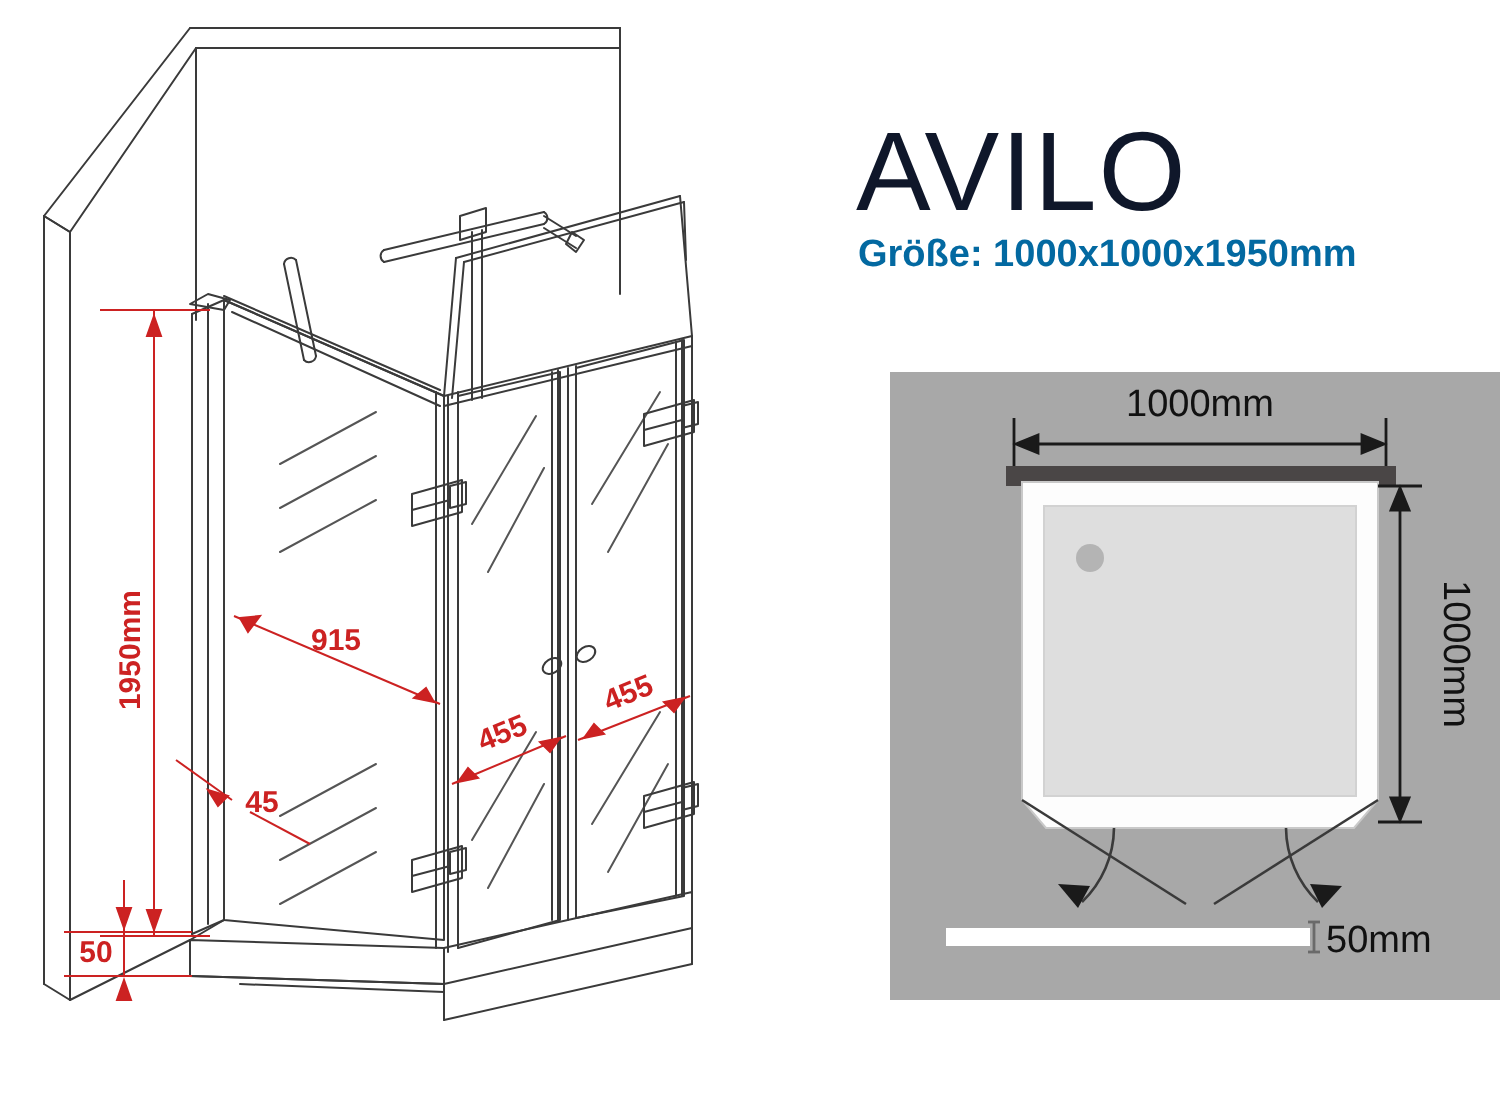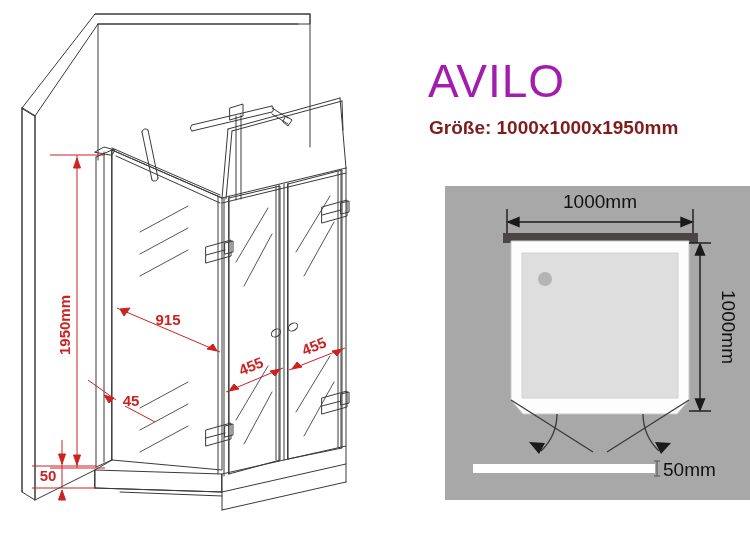--- a/index.html
+++ b/index.html
@@ -24,33 +24,33 @@
   }
   #spec-panel {
     position: absolute;
     left: 400px; top: 0;
     width: 350px; height: 554px;
   }
   #product-title {
     position: absolute;
     left: 28px;
     top: 58px;
-    font-size: 46px;
+    font-size: 56px;
     letter-spacing: 1px;
-    color: #a21caf;
+    color: #0f172a;
     font-weight: 400;
     line-height: 1;
   }
   #product-size {
     position: absolute;
     left: 29px;
     top: 118px;
     font-size: 19px;
     font-weight: bold;
-    color: #7f1d1d;
+    color: #0369a1;
     line-height: 1;
     white-space: nowrap;
   }
   #plan-figure {
     position: absolute;
     left: 5px;
     top: 186px;
     width: 329px;
     height: 314px;
     margin-left: 40px;

